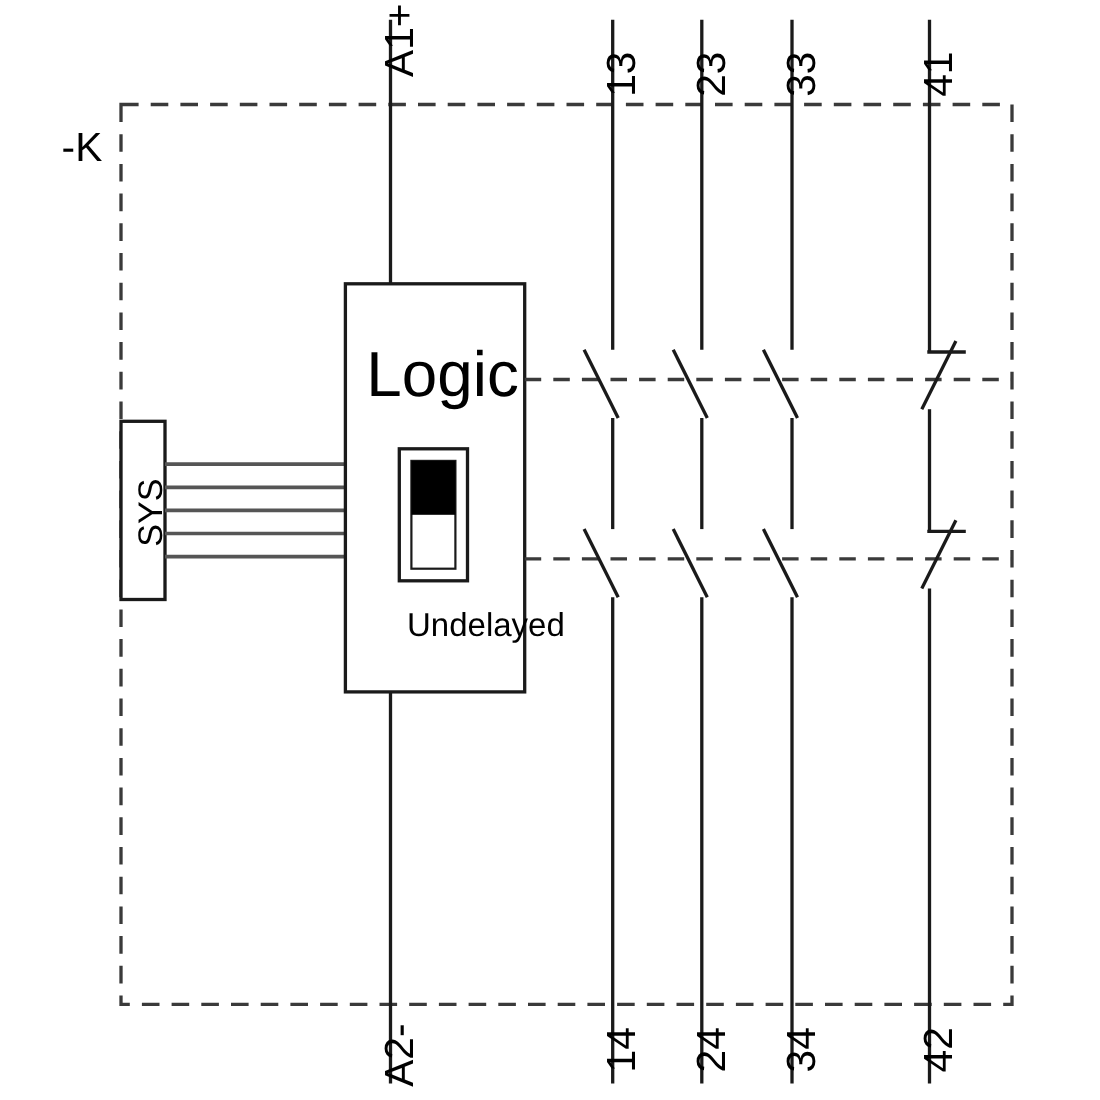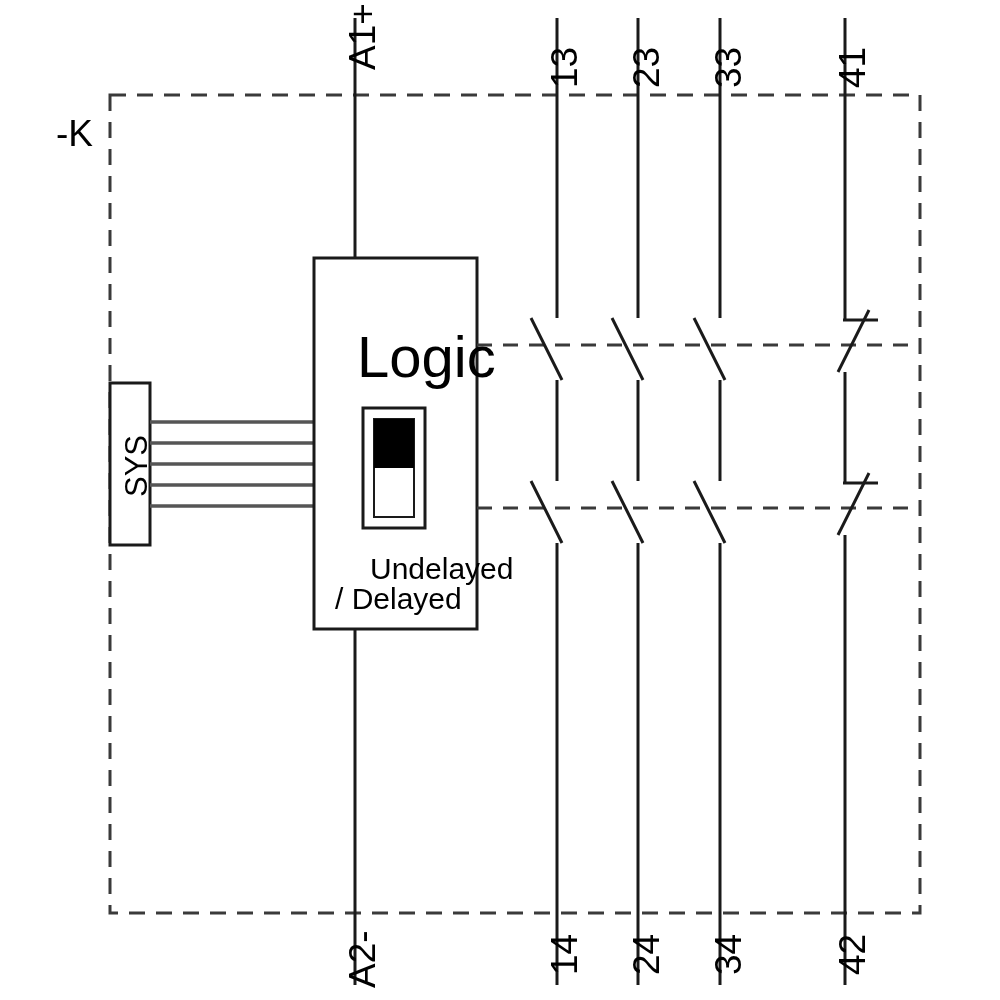--- a/index.html
+++ b/index.html
@@ -143,18 +143,17 @@
   <div class="lbl terminal-label rot" style="left:710px; top:88px;">33</div>
   <div class="lbl terminal-label rot" style="left:834px; top:88px;">41</div>
 
   <div class="lbl terminal-label rot" style="left:546px; top:975px;">14</div>
   <div class="lbl terminal-label rot" style="left:628px; top:975px;">24</div>
   <div class="lbl terminal-label rot" style="left:710px; top:975px;">34</div>
   <div class="lbl terminal-label rot" style="left:834px; top:975px;">42</div>
 
   <div class="lbl sys-label rot" style="left:121px; top:497px;">SYS</div>
 
-  <div class="lbl logic-label" style="left:333px; top:328px;margin-left:24px;">Logic</div>
+  <div class="lbl logic-label" style="left:333px; top:312px;">Logic</div>
 
   <div class="lbl delay-label" style="left:335px; top:551px;margin-left:35px;">Undelayed</div>
-  <div class="lbl delay-label" style="left:335px; top:581px;">/ Delayed</div>
 
 </div>
 
 </body></html>

